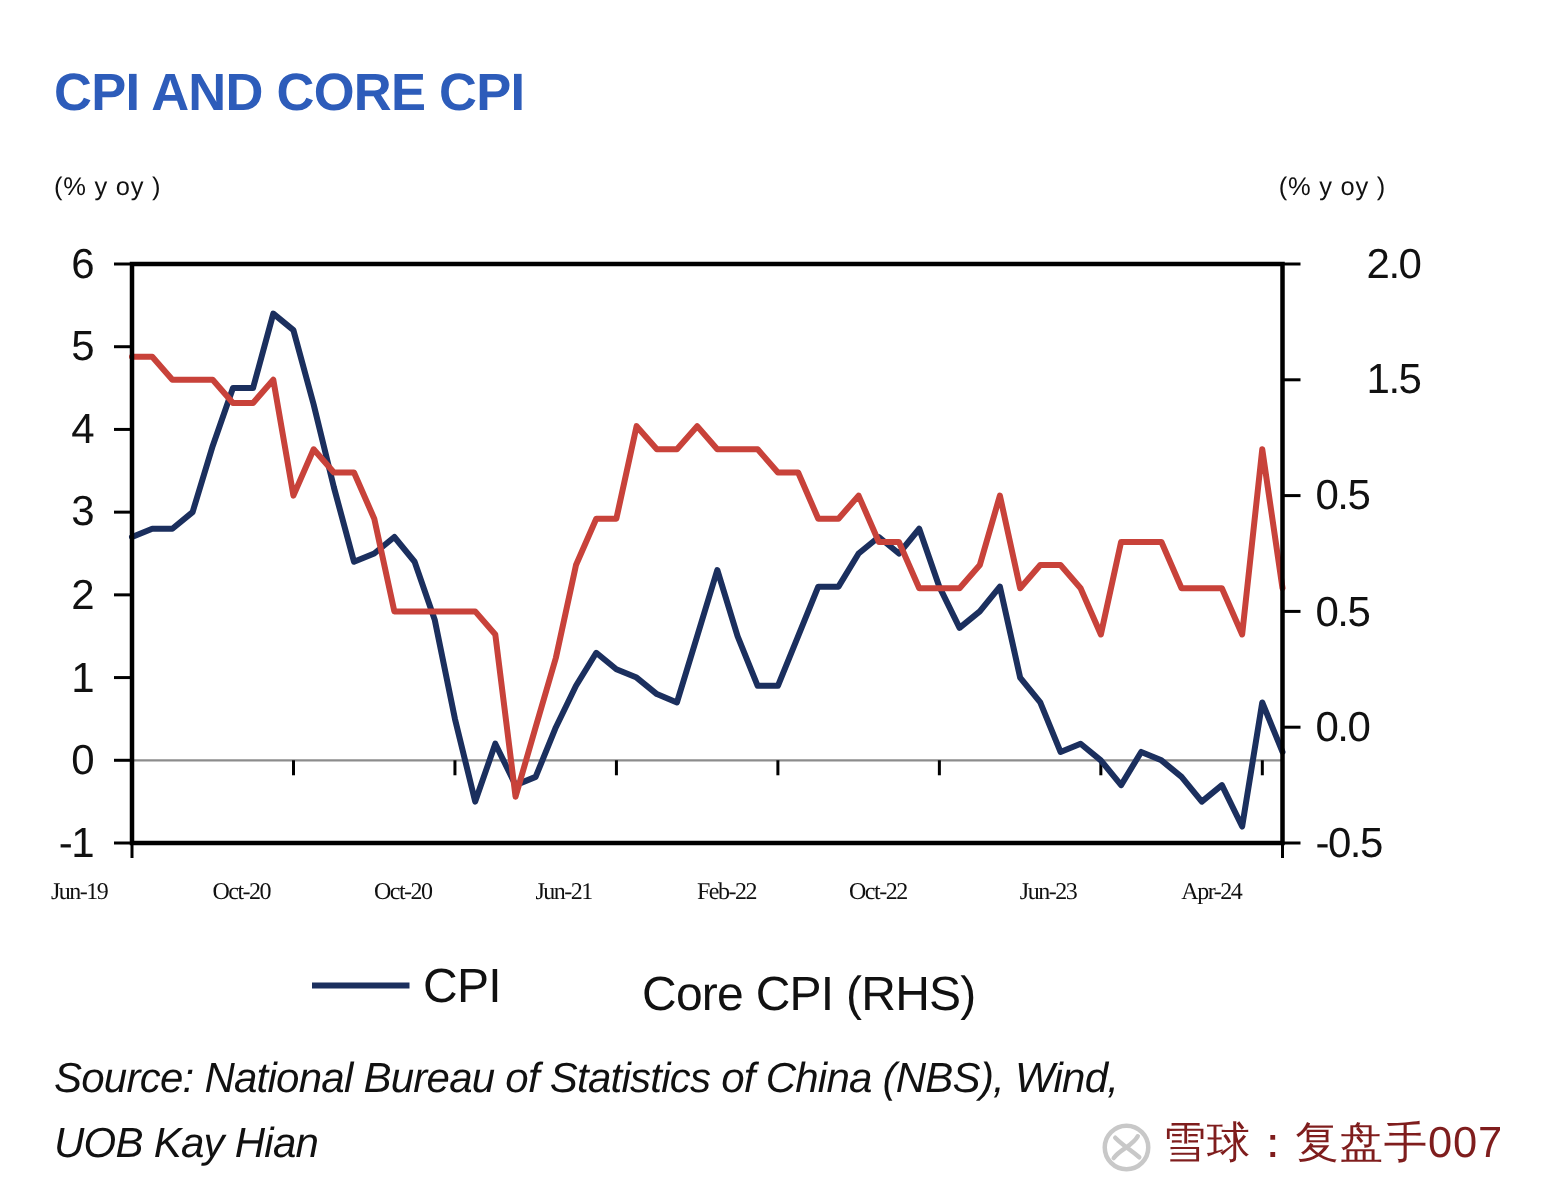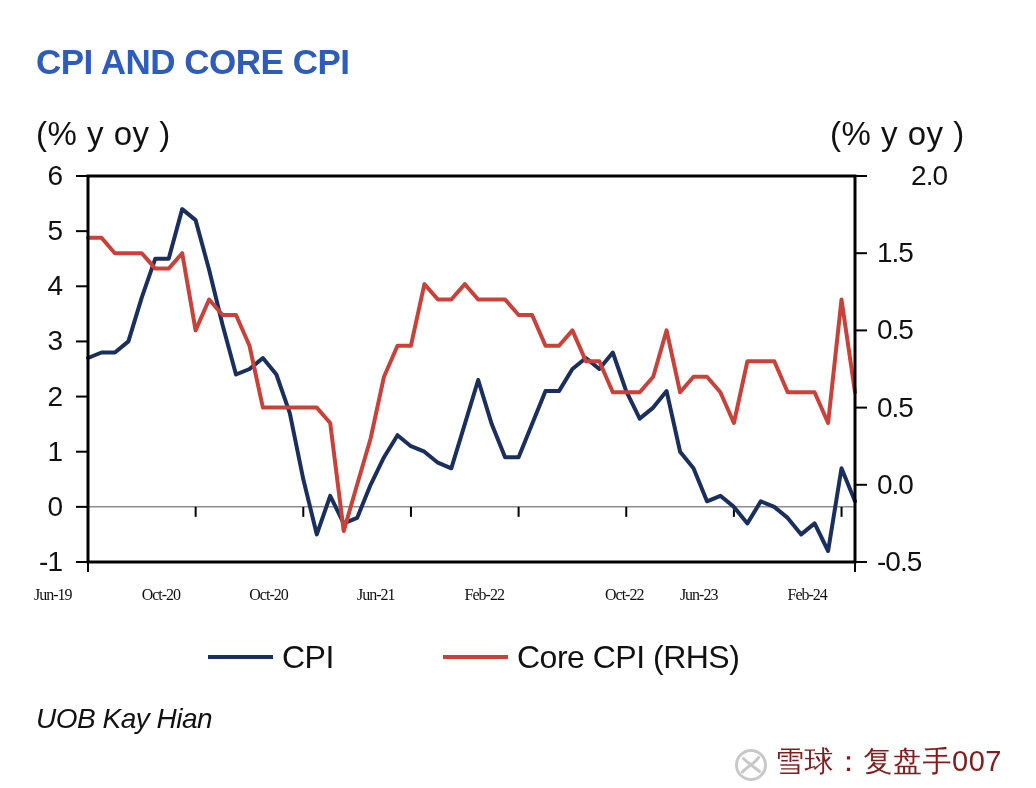--- a/index.html
+++ b/index.html
@@ -1,20 +1,20 @@
 <!DOCTYPE html>
 <html><head>
 <meta charset="utf-8">
 <style>
   html,body{margin:0;padding:0;background:#fff;}
   .page{position:relative;width:1012px;height:788px;background:#ffffff;overflow:hidden;
         font-family:"Liberation Sans",sans-serif;color:#000;}
   .title{position:absolute;left:36px;top:42px;font-size:35px;font-weight:bold;
          color:#2d5cba;letter-spacing:-0.5px;white-space:nowrap;}
-  .unit{position:absolute;top:115px;font-size:33px;color:#111;white-space:nowrap;letter-spacing:0.5px;}
+  .unit{position:absolute;top:115px;font-size:17px;color:#111;white-space:nowrap;letter-spacing:0.5px;}
   .unit-left{left:36px;}
   .unit-right{left:830px;width:94px;text-align:right;}
   #plot-svg{position:absolute;left:0;top:0;}
   .ylab{position:absolute;font-size:28px;color:#111;letter-spacing:-1px;line-height:28px;}
   .ylab-left{left:0;width:62px;text-align:right;}
   .ylab-right{left:877px;width:70px;text-align:left;}
   .xlab{position:absolute;top:586px;width:108px;text-align:left;font-size:16px;
         letter-spacing:-1px;color:#111;white-space:nowrap;font-family:Liberation Serif, serif;}
   .legend-item{position:absolute;top:644px;display:flex;align-items:center;height:26px;}
   .legend-swatch{display:inline-block;width:65px;height:4px;margin-right:9px;}
@@ -69,45 +69,46 @@
   <div id="labels-layer">
       <div class="ylab ylab-left" style="top: 162px;">6</div>
       <div class="ylab ylab-left" style="top: 217.143px;">5</div>
       <div class="ylab ylab-left" style="top: 272.286px;">4</div>
       <div class="ylab ylab-left" style="top: 327.429px;">3</div>
       <div class="ylab ylab-left" style="top: 382.571px;">2</div>
       <div class="ylab ylab-left" style="top: 437.714px;">1</div>
       <div class="ylab ylab-left" style="top: 492.857px;">0</div>
       <div class="ylab ylab-left" style="top: 548px;">-1</div>
       <div class="ylab ylab-right" style="top: 162px; text-align: right;">2.0</div>
-      <div class="ylab ylab-right" style="top: 239.2px;">1.5</div>
+      <div class="ylab ylab-right" style="top: 239.2px; text-align: right;">1.5</div>
       <div class="ylab ylab-right" style="top: 316.4px;">0.5</div>
       <div class="ylab ylab-right" style="top: 393.6px;">0.5</div>
       <div class="ylab ylab-right" style="top: 470.8px;">0.0</div>
       <div class="ylab ylab-right" style="top: 548px;">-0.5</div>
       <div class="xlab" style="left: 34px;">Jun-19</div>
       <div class="xlab" style="left: 141.649px;">Oct-20</div>
       <div class="xlab" style="left: 249.298px;">Oct-20</div>
       <div class="xlab" style="left: 356.947px;">Jun-21</div>
       <div class="xlab" style="left: 464.596px;">Feb-22</div>
-      <div class="xlab" style="left: 605px;">Oct-22</div>
+      <div class="xlab" style="left: 566px;">Oct-22</div>
       <div class="xlab" style="left: 679.895px;">Jun-23</div>
-      <div class="xlab" style="left: 787.544px;">Feb-24</div>
+      <div class="xlab" style="left: 787.544px;">Apr-24</div>
     </div>
 
   <div class="legend-item" style="left:208px;">
     <span class="legend-swatch" style="background: rgb(27, 47, 94);"></span>
     <span class="legend-label">CPI</span>
   </div>
-  <div class="legend-item" style="left:443px;">
+  <div class="legend-item" style="left:428px;flex-direction:column;">
     <span class="legend-swatch" style="background: rgb(200, 66, 58);"></span>
     <span class="legend-label">Core CPI (RHS)</span>
   </div>
 
   <div class="source">
+    <div>Source: National Bureau of Statistics of China (NBS), Wind,</div>
     <div>UOB Kay Hian</div>
   </div>
 
   <div class="watermark">
     <svg width="34" height="34" viewBox="0 0 34 34">
       <circle cx="17" cy="17" r="14.5" fill="none" stroke="#c8c8c8" stroke-width="3"></circle>
       <path d="M9.5 10.5 C 15 16, 19 18, 25.5 23.5 M24.5 9.5 C 21 16, 13 18, 8.5 24" fill="none" stroke="#c8c8c8" stroke-width="3" stroke-linecap="round"></path>
     </svg>
     <span class="watermark-text">雪球：复盘手007</span>
   </div>

